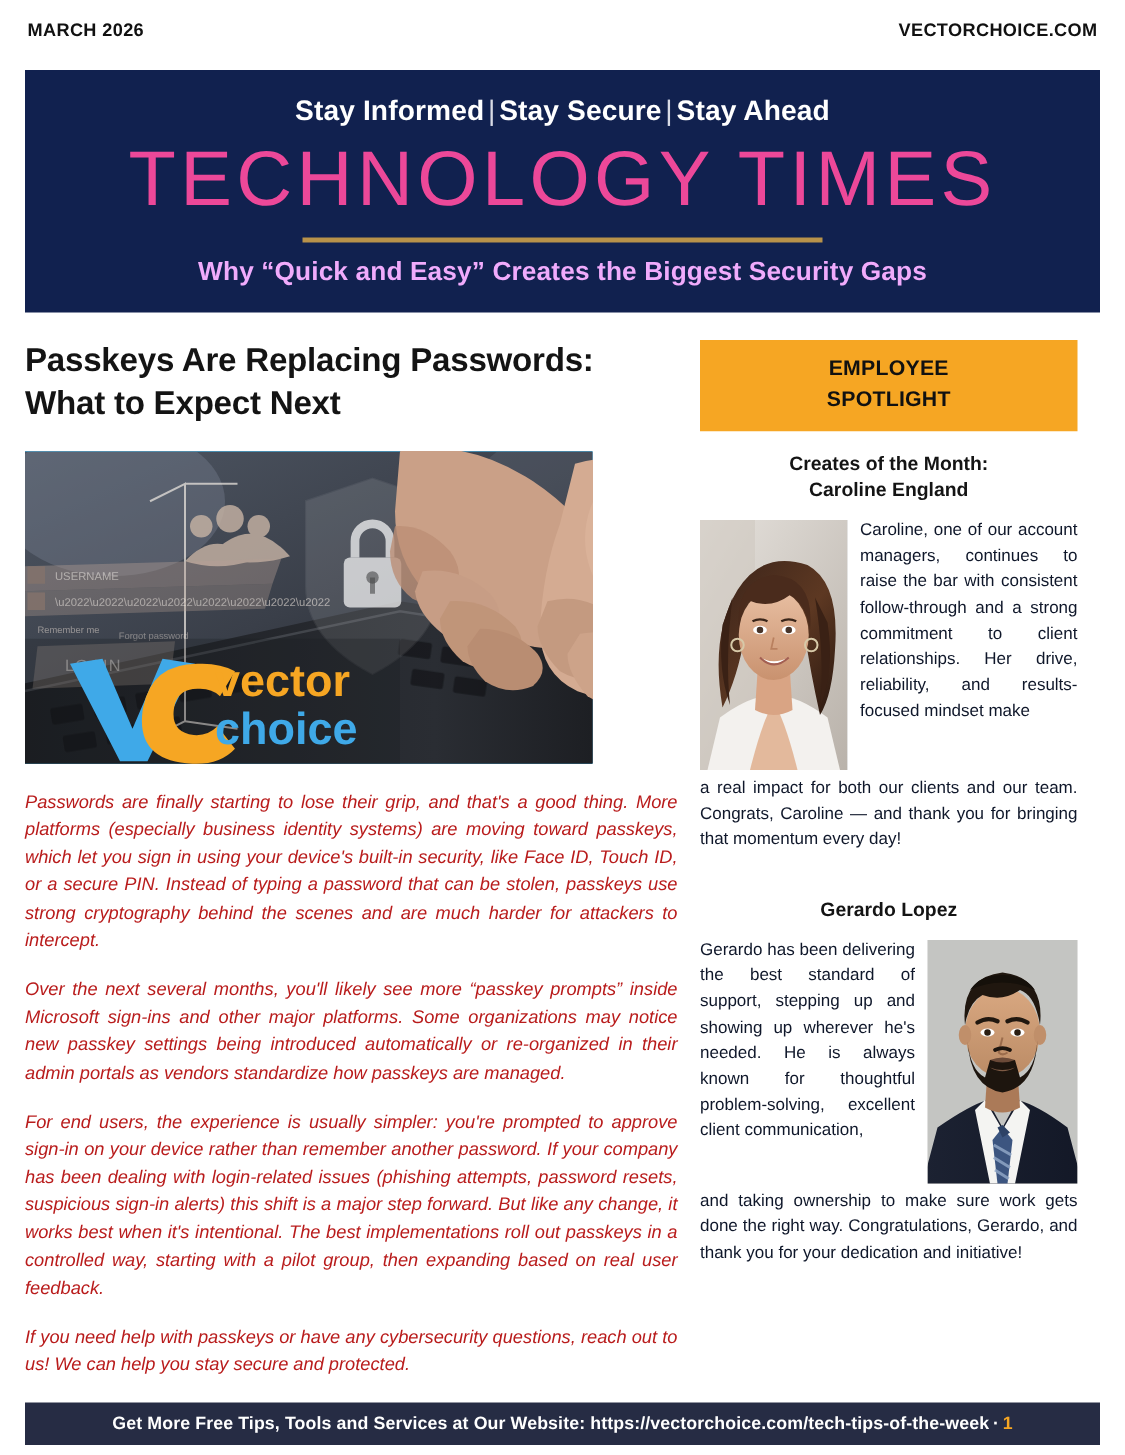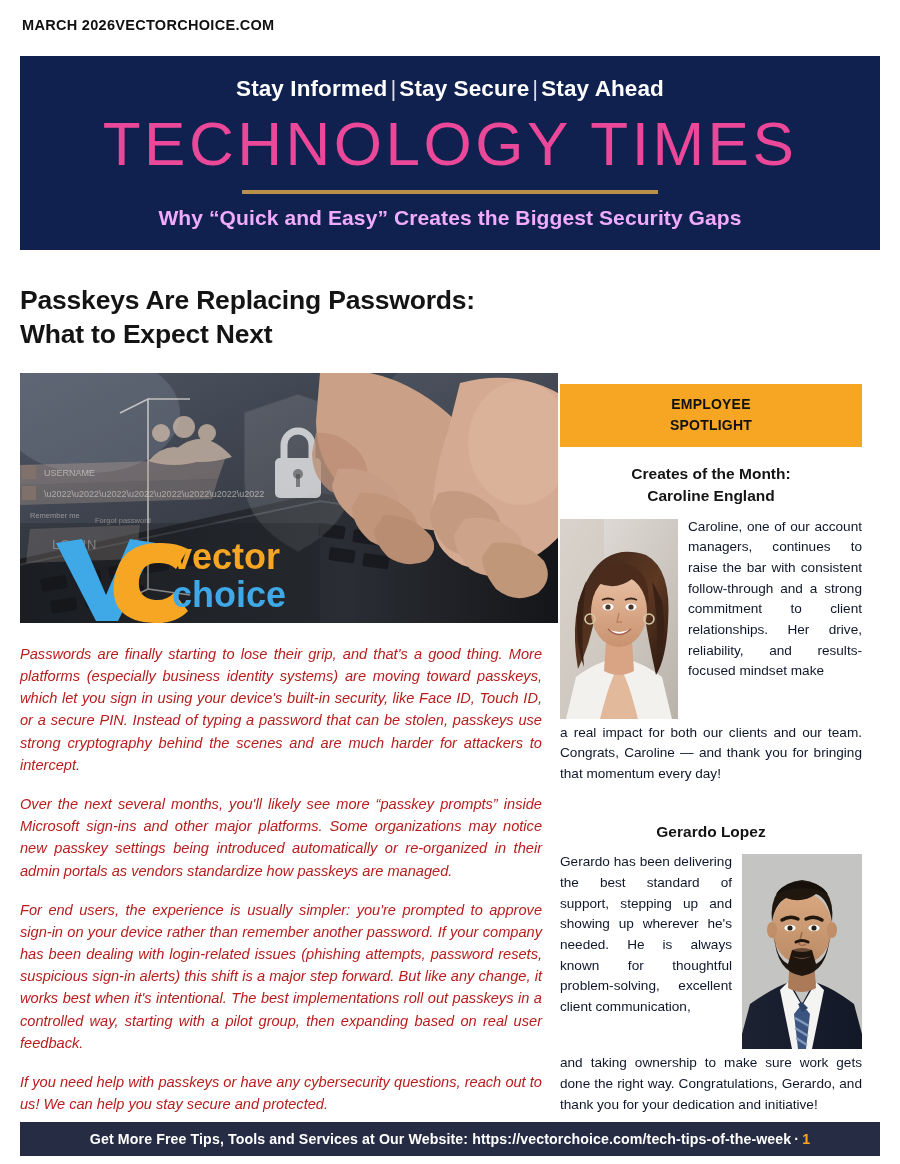--- a/index.html
+++ b/index.html
@@ -19,20 +19,21 @@
   .page {
     width: 900px;
     height: 1164px;
     position: relative;
     box-sizing: border-box;
   }
 
   
   .meta-row {
     display: flex;
+    justify-content: space-between;
     align-items: center;
     padding: 17px 22px 8px 22px;
     box-sizing: border-box;
   }
   .meta-text {
     font-size: 14.5px;
     font-weight: bold;
     letter-spacing: 0.3px;
     color: #111111;
   }
@@ -79,22 +80,21 @@
     font-weight: bold;
     letter-spacing: 0.1px;
     margin: 0 0 2px 0;
   }
 
   
   .columns {
     display: flex;
     padding: 0 20px;
     box-sizing: border-box;
-    margin-top: 34px;
-    align-items: flex-end;
+    margin-top: 22px;
   }
   .col-main {
     width: 540px;
     flex: 0 0 540px;
     padding-right: 18px;
     box-sizing: border-box;
   }
   .col-side {
     width: 302px;
     flex: 0 0 302px;
@@ -106,21 +106,21 @@
     font-size: 26.5px;
     font-weight: bold;
     line-height: 1.26;
     letter-spacing: -0.2px;
     margin: 0 0 22px 0;
     color: #141414;
   }
 
   .hero {
     position: relative;
-    width: 538px;
+    width: 454px;
     height: 250px;
     margin-bottom: 20px;
     overflow: hidden;
     background: #0ea5e9;
   }
   .hero svg { display: block; }
 
   .article-body p {
     font-size: 14.6px;
     line-height: 1.52;
@@ -132,21 +132,21 @@
   .article-body p:last-child { margin-bottom: 0; }
 
   
   .spotlight-banner {
     background: #f6a623;
     text-align: center;
     padding: 10px 8px 12px 8px;
     box-sizing: border-box;
   }
   .spotlight-banner .line {
-    font-size: 14px;
+    font-size: 17px;
     font-weight: bold;
     line-height: 1.48;
     color: #111111;
     letter-spacing: 0.2px;
   }
 
   .side-heading {
     text-align: center;
     font-size: 15.5px;
     font-weight: bold;

